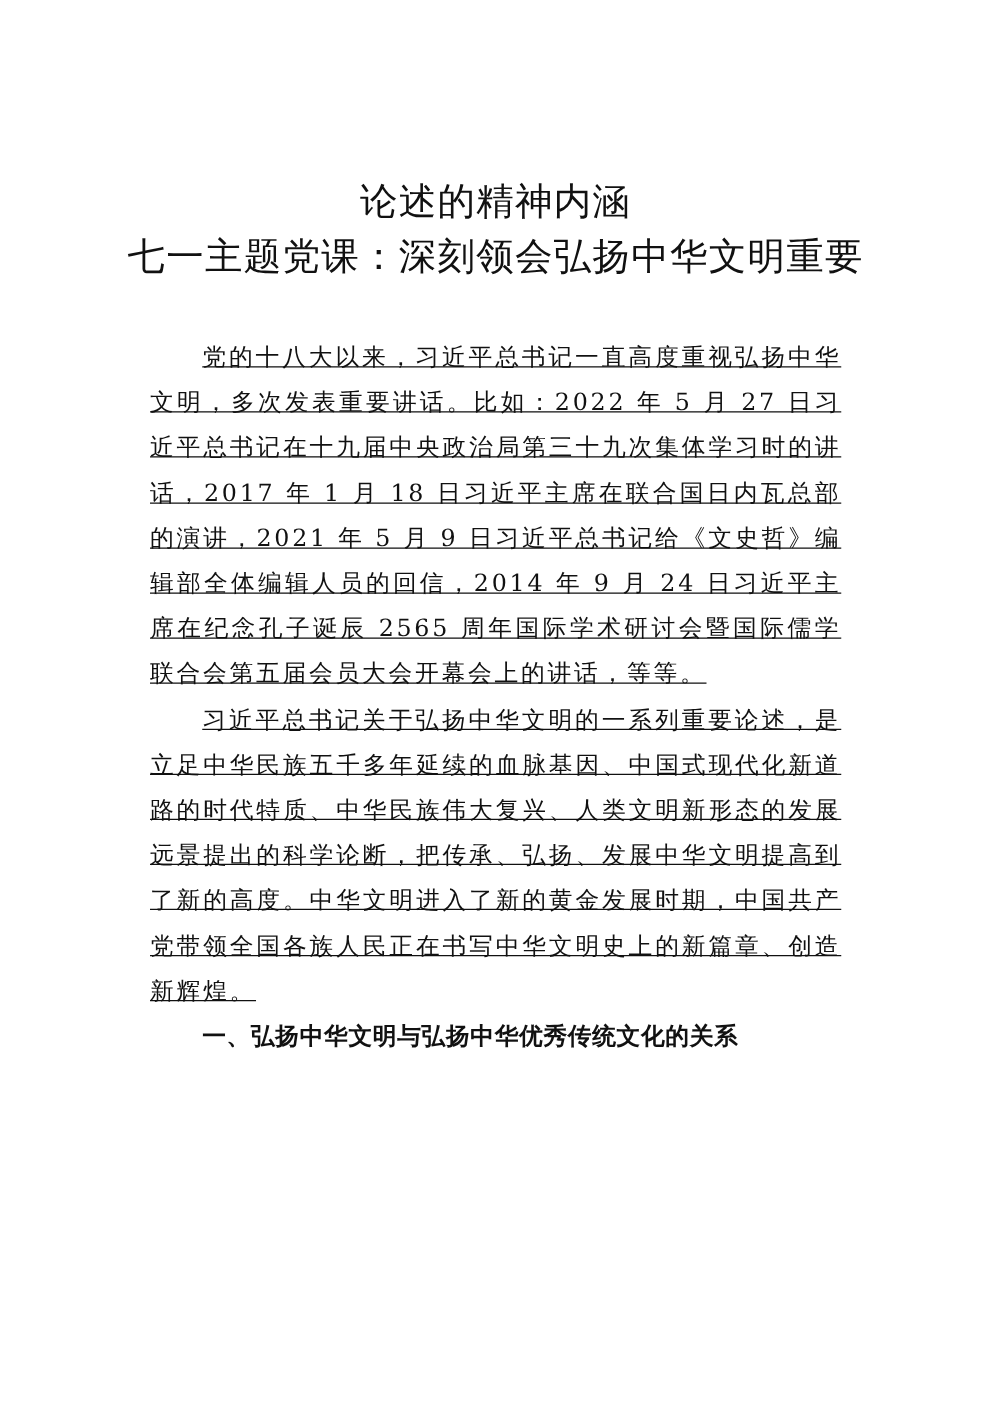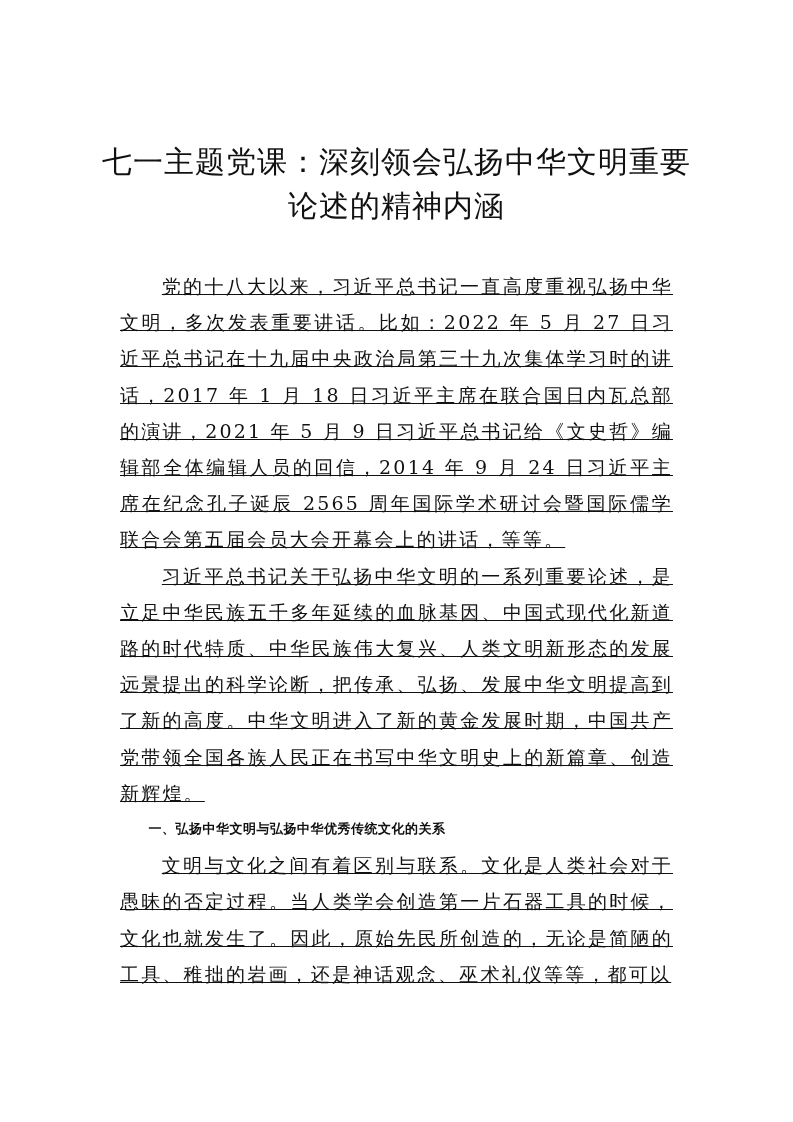--- a/index.html
+++ b/index.html
@@ -14,33 +14,32 @@
   }
   .body {
     position: absolute; left: 120px; width: 553px; top: 268px;
     font-family: "DejaVu Serif", "Liberation Serif", serif;
     font-size: 19px; line-height: 36.2px; color: #111;
     letter-spacing: 2.2px;
     text-align: justify;
   }
   .body p { margin: 0; text-indent: 2.2em; text-decoration: underline; }
   .body h2 {
-    margin: 0; font-size: 13px; font-weight: bold; line-height: 36.2px;
+    margin: 0; font-size: 19px; font-weight: bold; line-height: 36.2px;
     font-family: "DejaVu Sans", "Liberation Sans", sans-serif;
     text-indent: 2.2em; letter-spacing: 0.5px;
   }
 </style>
 </head>
 <body>
 
 <div class="page">
   <div class="title">
+    <div>论述的精神内涵</div>
     <div>七一主题党课：深刻领会弘扬中华文明重要</div>
-    <div>论述的精神内涵</div>
   </div>
 
   <div class="body">
     <p>党的十八大以来，习近平总书记一直高度重视弘扬中华文明，多次发表重要讲话。比如：2022 年 5 月 27 日习近平总书记在十九届中央政治局第三十九次集体学习时的讲话，2017 年 1 月 18 日习近平主席在联合国日内瓦总部的演讲，2021 年 5 月 9 日习近平总书记给《文史哲》编辑部全体编辑人员的回信，2014 年 9 月 24 日习近平主席在纪念孔子诞辰 2565 周年国际学术研讨会暨国际儒学联合会第五届会员大会开幕会上的讲话，等等。</p>
     <p>习近平总书记关于弘扬中华文明的一系列重要论述，是立足中华民族五千多年延续的血脉基因、中国式现代化新道路的时代特质、中华民族伟大复兴、人类文明新形态的发展远景提出的科学论断，把传承、弘扬、发展中华文明提高到了新的高度。中华文明进入了新的黄金发展时期，中国共产党带领全国各族人民正在书写中华文明史上的新篇章、创造新辉煌。</p>
     <h2>一、弘扬中华文明与弘扬中华优秀传统文化的关系</h2>
-    <p>文明与文化之间有着区别与联系。文化是人类社会对于愚昧的否定过程。当人类学会创造第一片石器工具的时候，文化也就发生了。因此，原始先民所创造的，无论是简陋的工具、稚拙的岩画，还是神话观念、巫术礼仪等等，都可以</p>
   </div>
 </div>
 
 </body></html>

